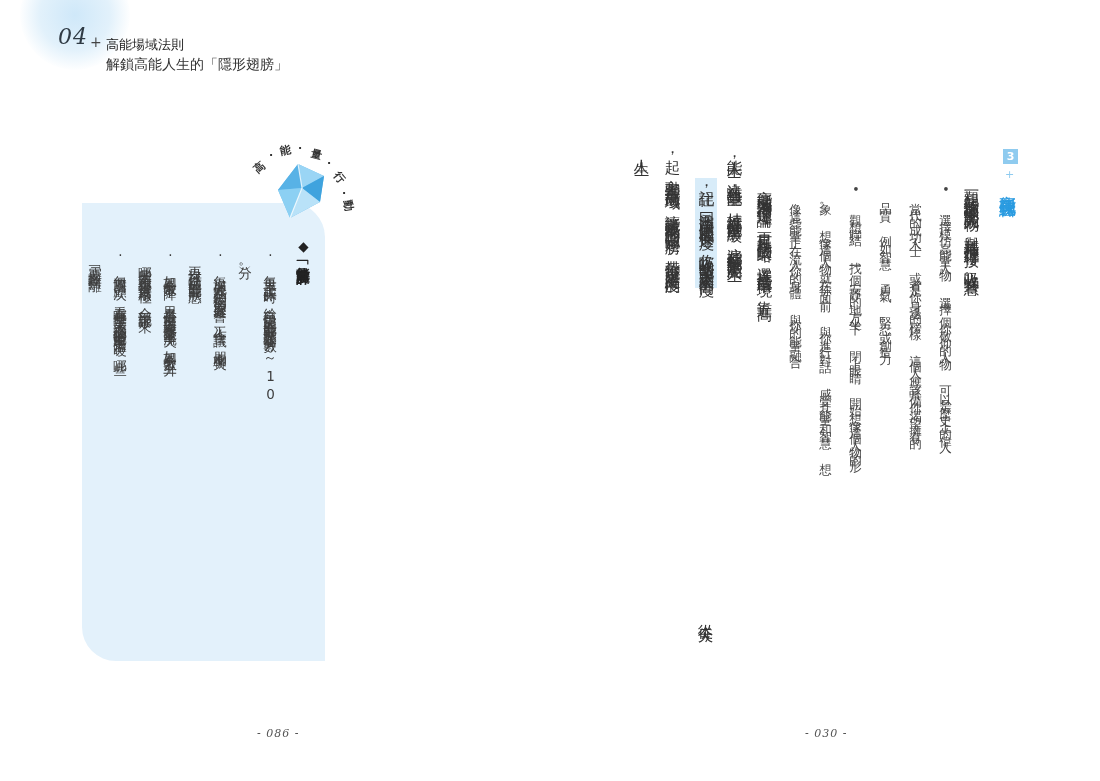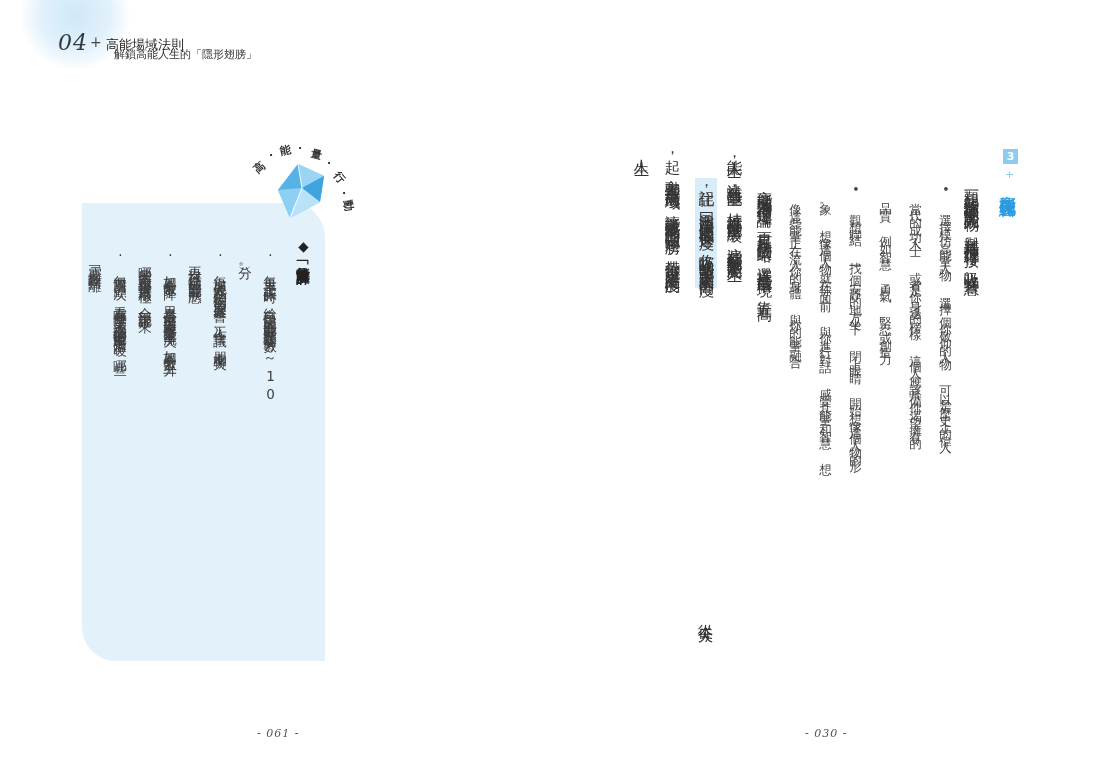--- a/index.html
+++ b/index.html
@@ -1,24 +1,24 @@
 <!DOCTYPE html>
 <html><head>
 <meta charset="utf-8">
 <style>
   html, body { margin:0; padding:0; }
   body { width:1100px; height:781px; background:#ffffff; position:relative; overflow:hidden;
          font-family:"DejaVu Serif", serif; color:#3a3a3a; }
   .glow { position:absolute; left:20px; top:-40px; width:110px; height:110px; border-radius:50%;
           background:radial-gradient(circle, #cfe8f9 0%, #e2f1fb 45%, rgba(255,255,255,0) 72%); }
-  .chap-num { position:absolute; left:58px; top:30px; font-family:"DejaVu Serif", serif; font-style:italic;
+  .chap-num { position:absolute; left:58px; top:24px; font-family:"DejaVu Serif", serif; font-style:italic;
               font-size:22px; color:#2f3a44; letter-spacing:1px; }
   .chap-plus { position:absolute; left:90px; top:34px; font-size:14px; color:#444; }
   .chap-title { position:absolute; left:106px; top:36px; font-size:13px; color:#222; }
-  .chap-sub { position:absolute; left:106px; top:47px; font-family:"DejaVu Sans", sans-serif; font-size:11px; color:#333;margin-left:8px; }
+  .chap-sub { position:absolute; left:106px; top:56px; font-family:"DejaVu Sans", sans-serif; font-size:14px; color:#333; }
 
   .vcol { position:absolute; writing-mode:vertical-rl; text-orientation:upright; white-space:nowrap; line-height:1; }
   .serif { font-family:"DejaVu Serif", serif; }
   .sans  { font-family:"DejaVu Sans", sans-serif; }
 
   
   .sec-badge { position:absolute; left:1003px; top:149px; width:15px; height:15px; background:#8fcbef; color:#fff;
                font-family:"DejaVu Sans", sans-serif; font-weight:bold; font-size:11px; text-align:center; line-height:15px; }
   .sec-plus { position:absolute; left:1005px; top:168px; font-size:11px; color:#8fcbef; font-family:"DejaVu Sans", sans-serif; }
   .sec-title { left:999px; top:182px; font-size:17px; color:#2a9be0; letter-spacing:1px; font-family:"DejaVu Sans", sans-serif; }
@@ -91,13 +91,13 @@
 <div class="vcol sans box-head" style="left:296px; top:238px;">◆「能量溫度計」</div>
 <div class="vcol sans box-text" style="left:263px; top:247px;">·每天早上起床時，給自己當天的能量狀態打一個分數（1～10</div>
 <div class="vcol sans box-text" style="left:238px; top:256px;">分）。</div>
 <div class="vcol sans box-text" style="left:213px; top:247px;">·每次與他人互動後（例如家庭聚會、工作會議、朋友聊天），</div>
 <div class="vcol sans box-text" style="left:188px; top:256px;">再次評估自己的能量狀態。</div>
 <div class="vcol sans box-text" style="left:163px; top:247px;">·如果分數下降，思考是什麼因素導致能量流失？如果分數上升，</div>
 <div class="vcol sans box-text" style="left:138px; top:256px;">哪些因素讓你變得更積極？全部記錄下來。</div>
 <div class="vcol sans box-text" style="left:113px; top:247px;">·每週回顧一次，看看哪些場景或人讓你的能量場更溫暖，哪些</div>
 <div class="vcol sans box-text" style="left:88px; top:256px;">需要「斷捨離」。</div>
 
-<div class="pagenum" style="left:257px;">- 061 -</div>
+<div class="pagenum" style="left:257px;">- 086 -</div>
 
 </body></html>

